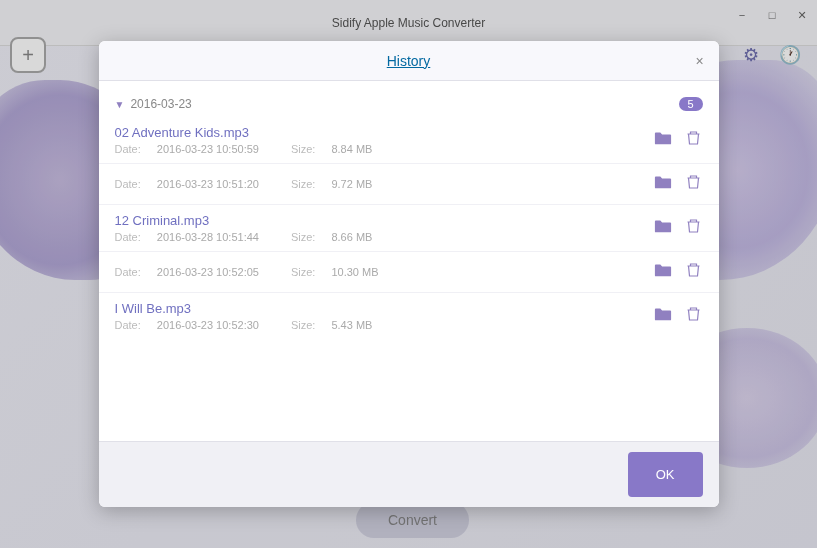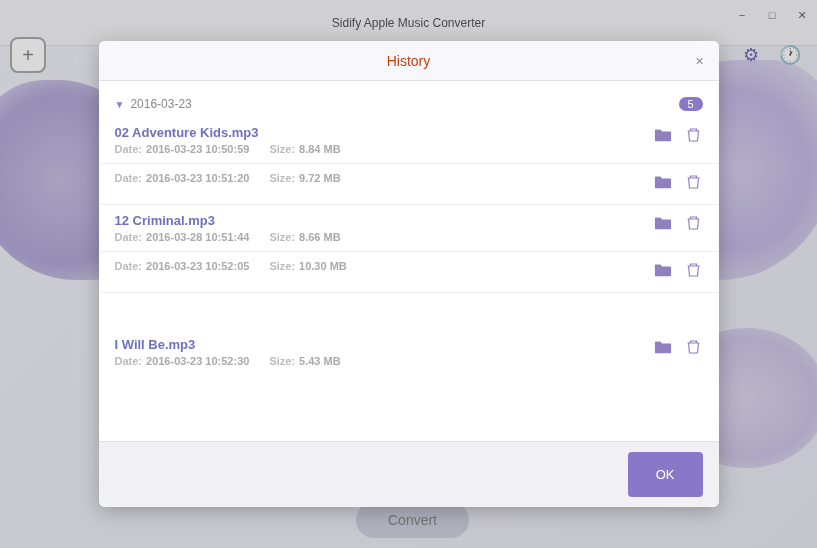--- a/index.html
+++ b/index.html
@@ -176,22 +176,23 @@
       background: #f8f8fc;
       height: 40px;
       display: flex;
       align-items: center;
       justify-content: center;
       border-bottom: 1px solid #e0e0e8;
       position: relative;
     }
     .dialog-title {
       font-size: 14px;
-      color: #c2410c;
+      color: #0369a1;
       font-weight: 500;
+      text-decoration: underline;
     }
     .dialog-close {
       position: absolute;
       right: 8px;
       top: 50%;
       transform: translateY(-50%);
       width: 22px;
       height: 22px;
       border: none;
       background: transparent;
@@ -237,38 +238,37 @@
       font-size: 11px;
       min-width: 24px;
       text-align: center;
     }
 
     
     .file-row {
       padding: 8px 16px;
       border-bottom: 1px solid #f0f0f5;
       display: flex;
-      align-items: flex-start;
+      align-items: center;
       background: white;
-      font-weight: bold;
-    }
-    .file-row:last-child { border-bottom: none; margin-top: 36px; }
+    }
+    .file-row:last-child { border-bottom: none; }
 
     .file-info {
       flex: 1;
     }
     .file-name {
       font-size: 13px;
       color: #7070c0;
       margin-bottom: 3px;
     }
     .file-meta {
       display: flex;
       align-items: center;
-      gap: 4px;
+      gap: 16px;
       font-size: 11px;
       color: #999;
     }
     .file-meta .label { color: #bbb; }
     .file-meta .date-val { color: #aaa; }
     .file-meta .size-label { color: #bbb; margin-left: 16px; }
     .file-meta .size-val { color: #aaa; }
 
     .file-actions {
       display: flex;

